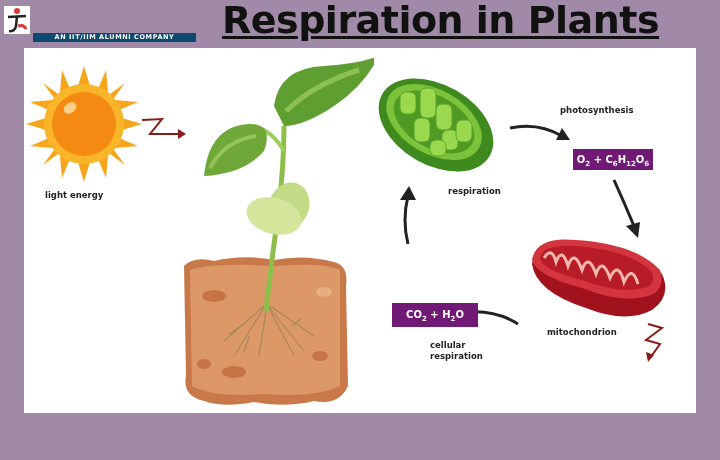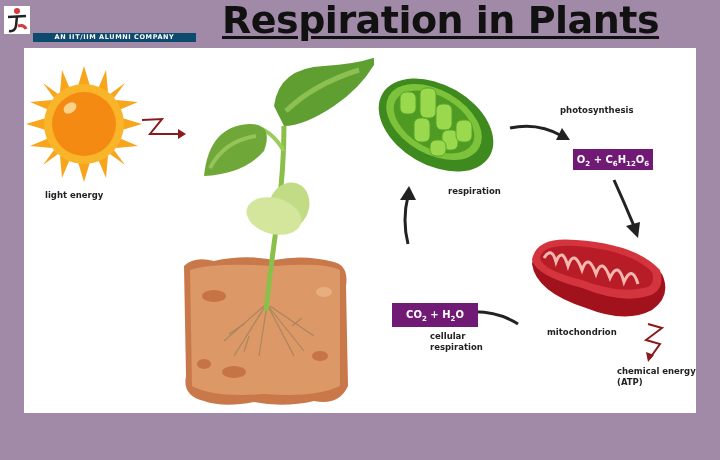--- a/index.html
+++ b/index.html
@@ -137,30 +137,26 @@
     <path d="M6 26 Q10 2 50 6 Q110 10 134 36 Q140 56 122 62 Q96 70 56 54 Q10 42 6 26 Z" fill="#d3343e"></path>
     <path d="M14 24 Q16 10 50 12 Q104 16 126 38 Q130 52 118 54 Q92 60 56 46 Q16 36 14 24 Z" fill="#b81c26"></path>
     <path d="M18 24 Q26 12 30 28 Q36 12 42 32 Q48 14 56 36 Q62 18 70 40 Q76 22 84 44 Q92 26 98 48 Q106 30 112 50" stroke="#f4b7b0" stroke-width="3" fill="none"></path>
   </svg>
   <div class="lbl" style="left:523px;top:279px">mitochondrion</div>
 
   <svg style="left:618px;top:274px" width="28" height="40" viewBox="0 0 28 40">
     <path d="M6 2 L20 6 L4 18 L18 22 L8 36" stroke="#8b1a1a" stroke-width="2" fill="none"></path>
     <polygon points="6,40 4,30 12,33" fill="#8b1a1a"></polygon>
   </svg>
-  <div class="lbl" style="left:593px;top:318px">
-    <div>chemical energy</div>
-    <div>(ATP)</div>
-  </div>
 
   <svg style="left:432px;top:254px" width="64" height="28" viewBox="0 0 64 28">
     <path d="M62 22 Q40 8 12 10" stroke="#222" stroke-width="3" fill="none"></path>
     <polygon points="2,12 16,3 16,18" fill="#222"></polygon>
   </svg>
-  <div class="lbl" style="left:406px;top:283px">
+  <div class="lbl" style="left:406px;top:292px">
     <div>cellular</div>
     <div>respiration</div>
   </div>
 
   <div class="formula" style="left:368px;top:211px;width:86px;height:24px;line-height:24px;margin-top:44px;">
     <span>CO</span><sub>2</sub><span> + H</span><sub>2</sub><span>O</span>
   </div>
 
   <svg style="left:372px;top:136px" width="24" height="62" viewBox="0 0 24 62">
     <path d="M12 60 Q6 36 12 12" stroke="#222" stroke-width="3" fill="none"></path>

